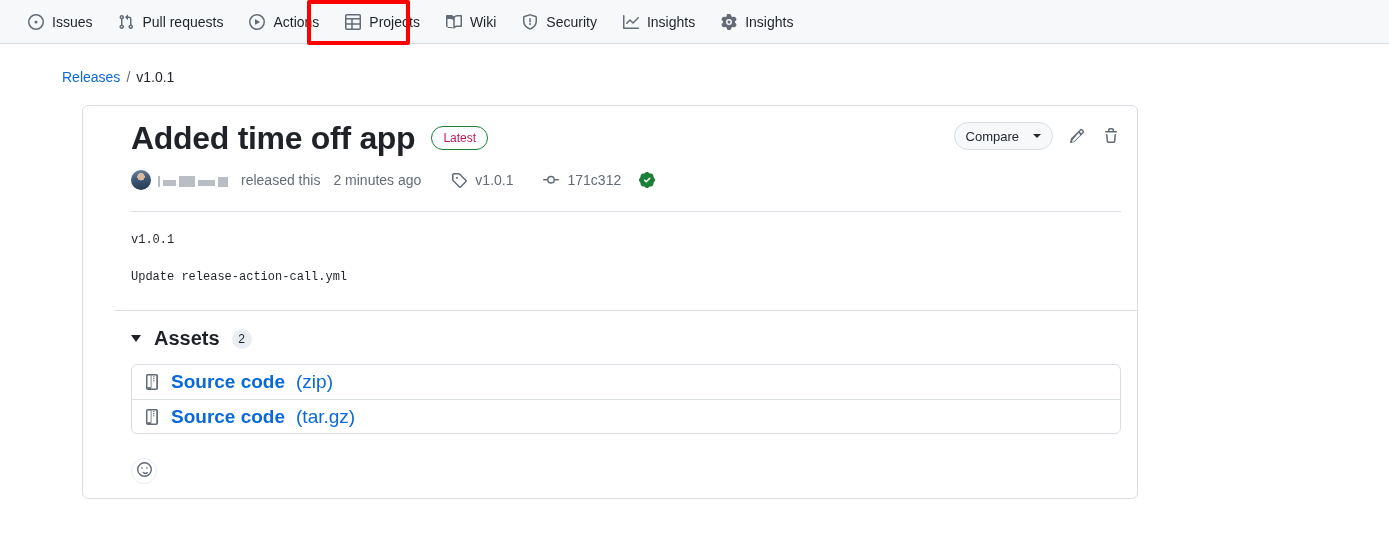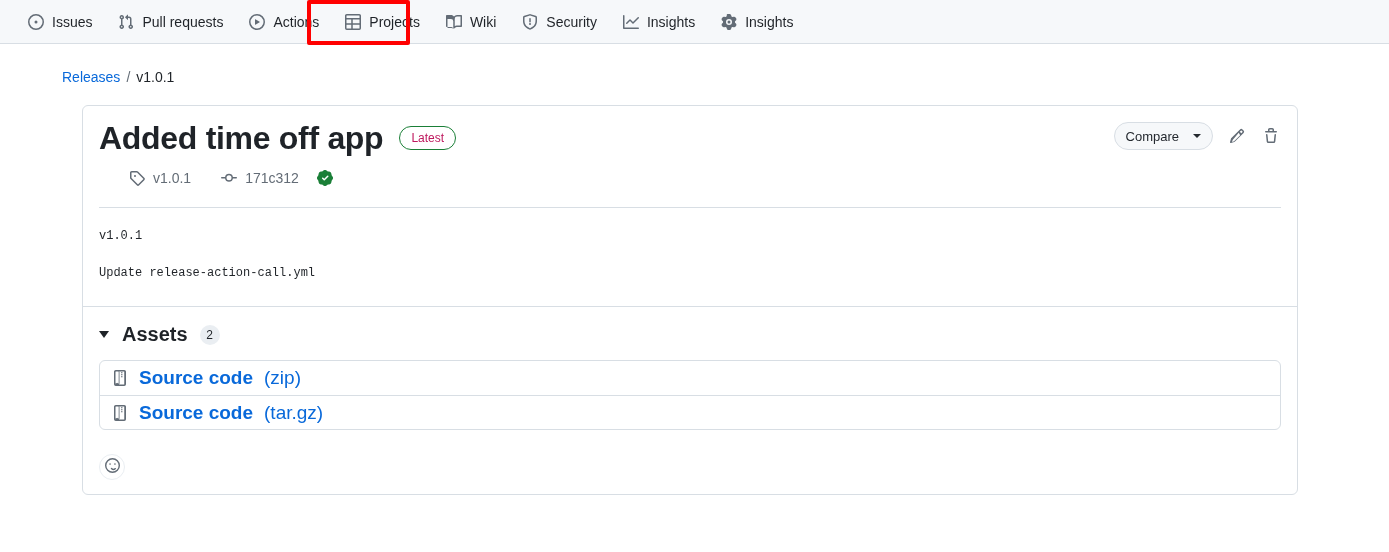--- a/index.html
+++ b/index.html
@@ -87,24 +87,25 @@
   .breadcrumb a {
     color: #0969da;
     text-decoration: none;
     cursor: pointer;
   }
   .breadcrumb .sep { color: #636c76; }
 
   
   .release-card {
     margin: 17px 0 0 82px;
-    width: 1216px;
+    width: 1056px;
     border: 1px solid #d8dee4;
     border-radius: 6px;
     background: #ffffff;
+    padding-left: 32px;
   }
 
   .title-row {
     display: flex;
     align-items: flex-start;
     justify-content: space-between;
     padding: 12px 16px 0 16px;
   }
   .title-left {
     display: flex;
@@ -415,20 +416,32 @@
         </span>
         <span class="icon-btn">
           <svg width="16" height="16" viewBox="0 0 16 16" fill="currentColor">
               <path d="M11 1.75V3h2.25a.75.75 0 0 1 0 1.5H2.75a.75.75 0 0 1 0-1.5H5V1.75C5 .784 5.784 0 6.75 0h2.5C10.216 0 11 .784 11 1.75ZM4.496 6.675l.66 6.6a.25.25 0 0 0 .249.225h5.19a.25.25 0 0 0 .249-.225l.66-6.6a.75.75 0 0 1 1.492.149l-.66 6.6A1.748 1.748 0 0 1 10.595 15h-5.19a1.75 1.75 0 0 1-1.741-1.575l-.66-6.6a.75.75 0 1 1 1.492-.15ZM6.5 1.75V3h3V1.75a.25.25 0 0 0-.25-.25h-2.5a.25.25 0 0 0-.25.25Z"></path>
             </svg>
         </span>
       </div>
     </div>
 
     <div class="meta-row">
+      <div class="author-group">
+        <span class="avatar"></span>
+        <span class="redacted">
+          <i class="r1"></i>
+            <i class="r2"></i>
+            <i class="r3"></i>
+            <i class="r4"></i>
+            <i class="r5"></i>
+        </span>
+        <span class="released-text">released this</span>
+        <span class="released-text">2 minutes ago</span>
+      </div>
 
       <div class="meta-chip">
         <span class="m-icon">
           <svg width="16" height="16" viewBox="0 0 16 16" fill="currentColor">
               <path d="M1 7.775V2.75C1 1.784 1.784 1 2.75 1h5.025c.464 0 .91.184 1.238.513l6.25 6.25a1.75 1.75 0 0 1 0 2.474l-5.026 5.026a1.75 1.75 0 0 1-2.474 0l-6.25-6.25A1.752 1.752 0 0 1 1 7.775Zm1.5 0c0 .066.026.13.073.177l6.25 6.25a.25.25 0 0 0 .354 0l5.025-5.025a.25.25 0 0 0 0-.354l-6.25-6.25a.25.25 0 0 0-.177-.073H2.75a.25.25 0 0 0-.25.25ZM6 5a1 1 0 1 1 0 2 1 1 0 0 1 0-2Z"></path>
             </svg>
         </span>
         <span>v1.0.1</span>
       </div>
 

